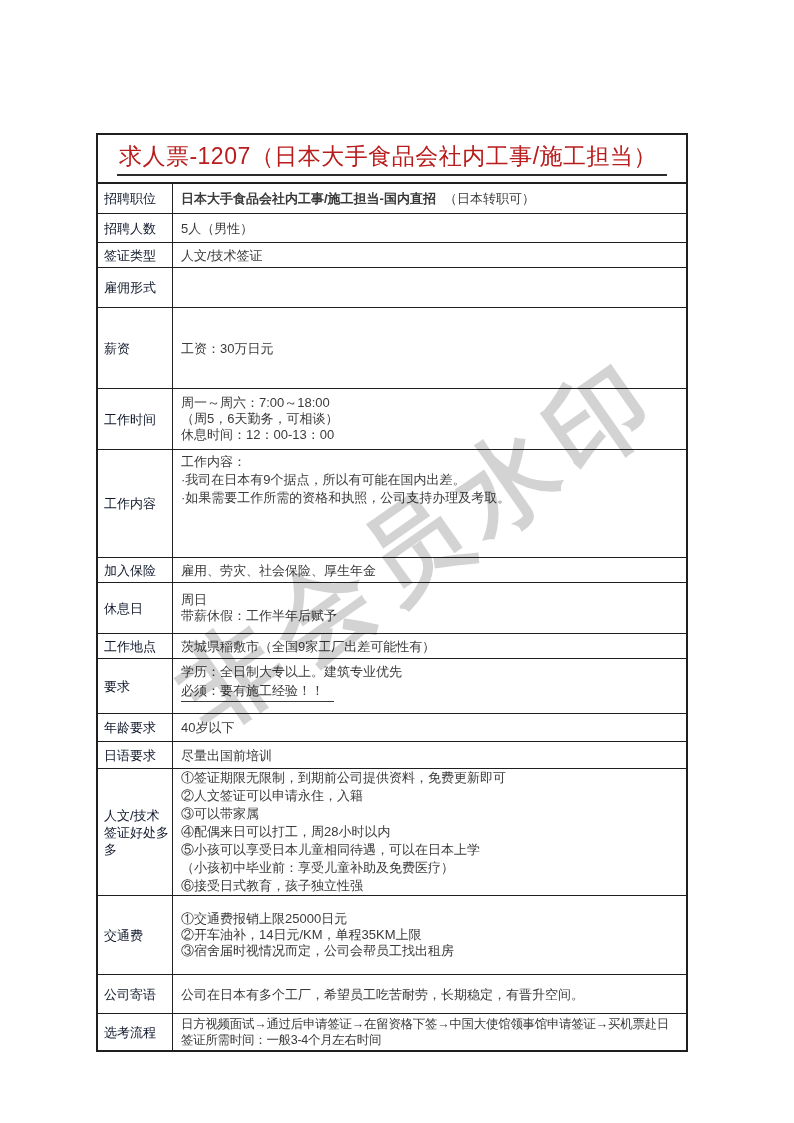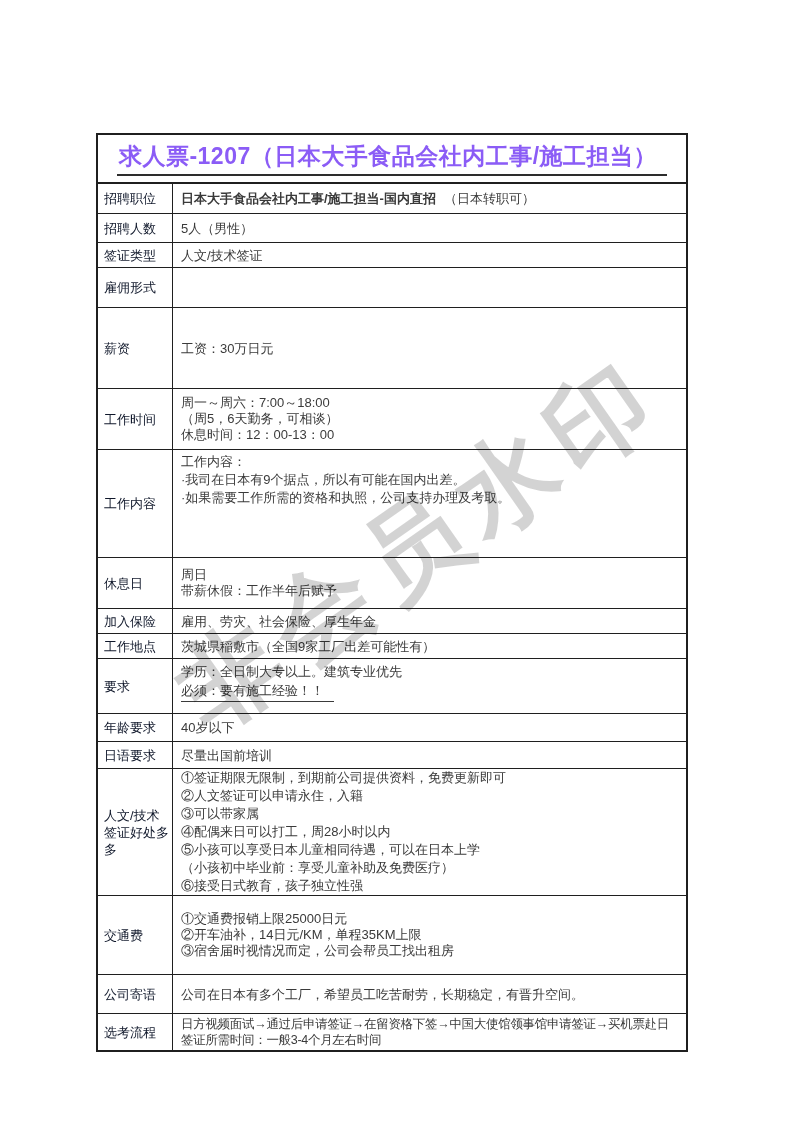--- a/index.html
+++ b/index.html
@@ -25,22 +25,22 @@
   .title-row {
     height: 49px;
     border-bottom: 2px solid #1f1f1f;
     display: flex;
     align-items: center;
     justify-content: center;
   }
   .title-text {
     display: inline-block;
     font-size: 23px;
-    font-weight: bold;
-    color: #8b5cf6;
+    font-weight: normal;
+    color: #b91c1c;
     letter-spacing: 0.5px;
     border-bottom: 2px solid #2d2d2d;
     padding: 0 10px 2px 2px;
     white-space: nowrap;
   }
   .row {
     display: flex;
     border-bottom: 1px solid #1f1f1f;
     font-size: 13px;
   }
@@ -143,31 +143,31 @@
 
     <div class="row" style="height:108px">
       <div class="label-cell">工作内容</div>
       <div class="content-cell top lh18">
         <div>工作内容：</div>
         <div class="lines">·我司在日本有9个据点，所以有可能在国内出差。
 ·如果需要工作所需的资格和执照，公司支持办理及考取。</div>
       </div>
     </div>
 
+    <div class="row" style="height:25px">
+      <div class="label-cell">加入保险</div>
+      <div class="content-cell">雇用、劳灾、社会保险、厚生年金</div>
+    </div>
+
     <div class="row" style="height:51px">
       <div class="label-cell">休息日</div>
       <div class="content-cell lh20">
         <div class="lines">周日
 带薪休假：工作半年后赋予</div>
       </div>
-    </div>
-
-    <div class="row" style="height:25px">
-      <div class="label-cell">加入保险</div>
-      <div class="content-cell">雇用、劳灾、社会保险、厚生年金</div>
     </div>
 
     <div class="row" style="height:25px">
       <div class="label-cell">工作地点</div>
       <div class="content-cell">茨城県稲敷市（全国9家工厂出差可能性有）</div>
     </div>
 
     <div class="row" style="height:55px">
       <div class="label-cell">要求</div>
       <div class="content-cell top">

